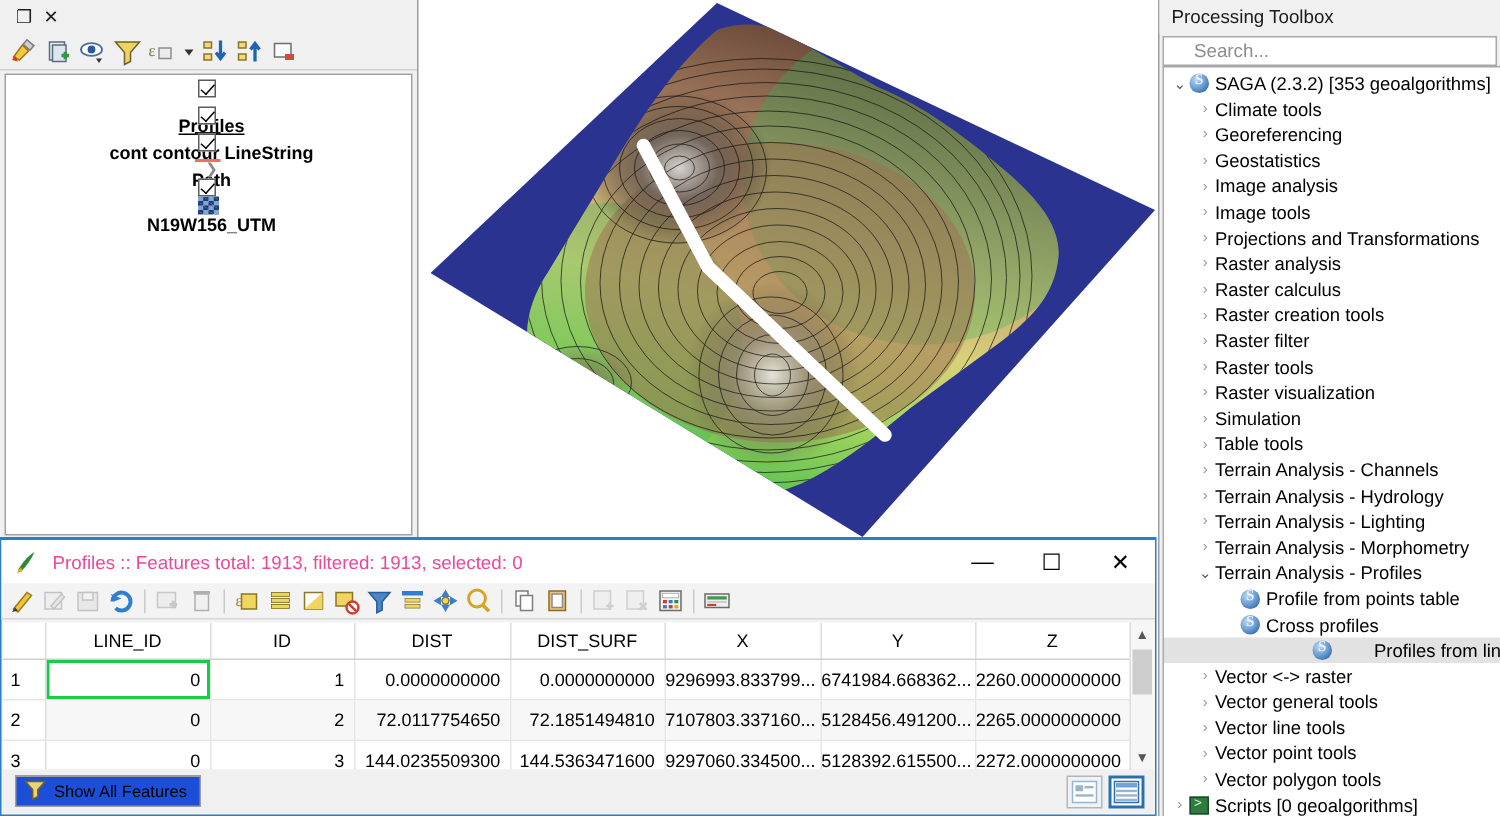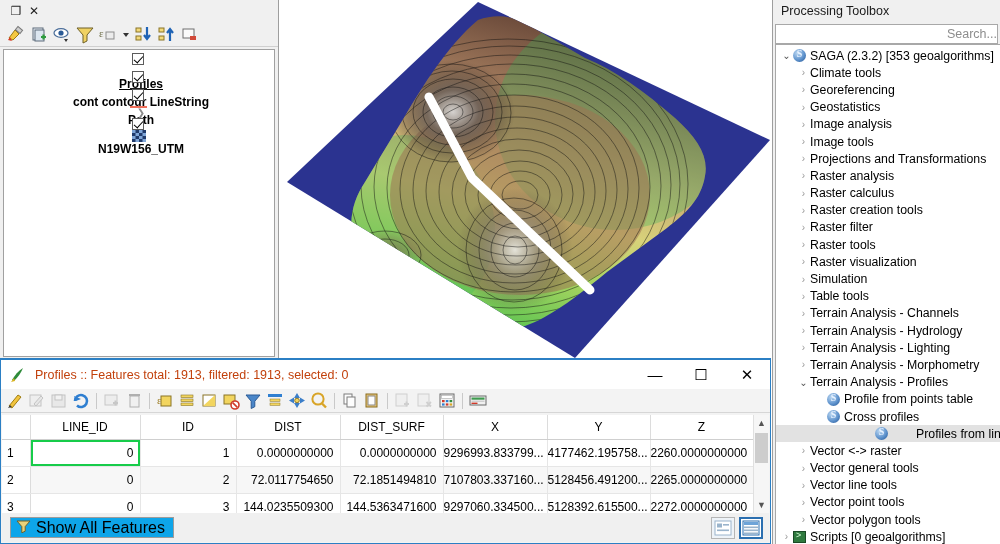--- a/index.html
+++ b/index.html
@@ -68,21 +68,21 @@
 
   
   #ptb {
     position:absolute; left:772px; top:0; width:228px; height:544px;
     background:#f0f0f0; border-left:1px solid #9e9e9e;
   }
   #ptb .panel-title { padding-left:8px; }
   .ptb-search {
     margin:2px 2px 0 2px; height:20px; background:#fff;
     border:1px solid #a8a8a8; display:flex; align-items:center;
-    padding-left:20px; color:#8d8d8d; font-size:12.5px;justify-content:flex-end;
+    padding-left:20px; color:#8d8d8d; font-size:12.5px;
   }
   .ptb-tree {
     position:absolute; left:2px; top:44px; right:0px; bottom:0px;
     background:#fff; border-left:1px solid #a8a8a8; border-top:1px solid #a8a8a8;
     overflow:hidden; padding-top:2px;
   }
   .ptb-row { height:17.2px; display:flex; align-items:center; white-space:nowrap; font-size:12.3px; }
   .ptb-row.sel { background:#e2e2e2;gap:24px; }
   .ptb-arrow { width:13px; text-align:center; color:#9a9a9a; font-size:10px; flex:none; }
   .ptb-arrow.down { color:#555; }
@@ -107,21 +107,21 @@
   
   #attr-win {
     position:absolute; left:0; top:358px; width:771px; height:186px;
     background:#f3f3f3; border:1px solid #2b7fc4; border-top:2px solid #2b7fc4;
   }
   .aw-title {
     height:29px; display:flex; align-items:center; background:#ffffff;
     padding-left:8px;
   }
   .aw-title .aicon { width:20px; height:18px; position:relative; flex:none; margin-right:6px;}
-  .aw-title .atxt { flex:1; font-size:12.5px; color:#c2410c; }
+  .aw-title .atxt { flex:1; font-size:12.5px; color:#ec4899; }
   .wbtn { width:46px; height:28px; display:flex; align-items:center; justify-content:center;
           font-size:15px; color:#000; cursor:pointer; }
   .aw-toolbar {
     height:24px; background:#f3f3f3; display:flex; align-items:center;
     gap:2px; padding-left:4px; border-bottom:1px solid #d6d6d6;
   }
   .sep { width:1px; height:16px; background:#c9c9c9; margin:0 3px; }
   .ti { width:20px; height:19px; position:relative; display:inline-block; cursor:pointer; }
 
   
@@ -151,23 +151,23 @@
     position:absolute; right:1px; top:55px; width:16px; bottom:30px;
     background:#f6f6f6; border-left:1px solid #e0e0e0;
   }
   .vsarrow { height:16px; display:flex; align-items:center; justify-content:center; font-size:9px; color:#555; cursor:pointer;}
   .vsthumb { position:absolute; left:1px; right:1px; top:18px; height:30px; background:#cdcdcd; cursor:pointer;}
   .aw-status {
     position:absolute; left:1px; right:1px; bottom:1px; height:29px;
     background:#f0f0f0; display:flex; align-items:center; padding-left:8px;
   }
   .showall {
-    height:21px; border:1px solid #9c9c9c; background:#0ea5e9;
+    height:21px; border:1px solid #9c9c9c; background:#1d4ed8;
     display:flex; align-items:center; padding:0 8px 0 5px; gap:5px;
-    font-size:16px; cursor:pointer; position:relative;
+    font-size:11px; cursor:pointer; position:relative;
   }
   .vtoggle { width:24px; height:22px; border:1px solid #b5b5b5; background:#eef3f8; cursor:pointer; position:relative;}
   .vtoggle.on { border:2px solid #2b6fb0; background:#ffffff; }
   .spacer { flex:1; }
 </style>
 </head>
 <body>
 
 <div id="app">
 
@@ -705,21 +705,21 @@
             </tr>
           </thead>
         <tbody id="attr-body">
             <tr>
               <td class="rowhdr">1</td>
               <td class="selcell">0</td>
               <td>1</td>
               <td>0.0000000000</td>
               <td>0.0000000000</td>
               <td>9296993.833799...</td>
-              <td>4177462.195758...</td>
+              <td>6741984.668362...</td>
               <td>2260.0000000000</td>
             </tr>
             <tr class="alt">
               <td class="rowhdr">2</td>
               <td>0</td>
               <td>2</td>
               <td>72.0117754650</td>
               <td>72.1851494810</td>
               <td>7107803.337160...</td>
               <td>5128456.491200...</td>

